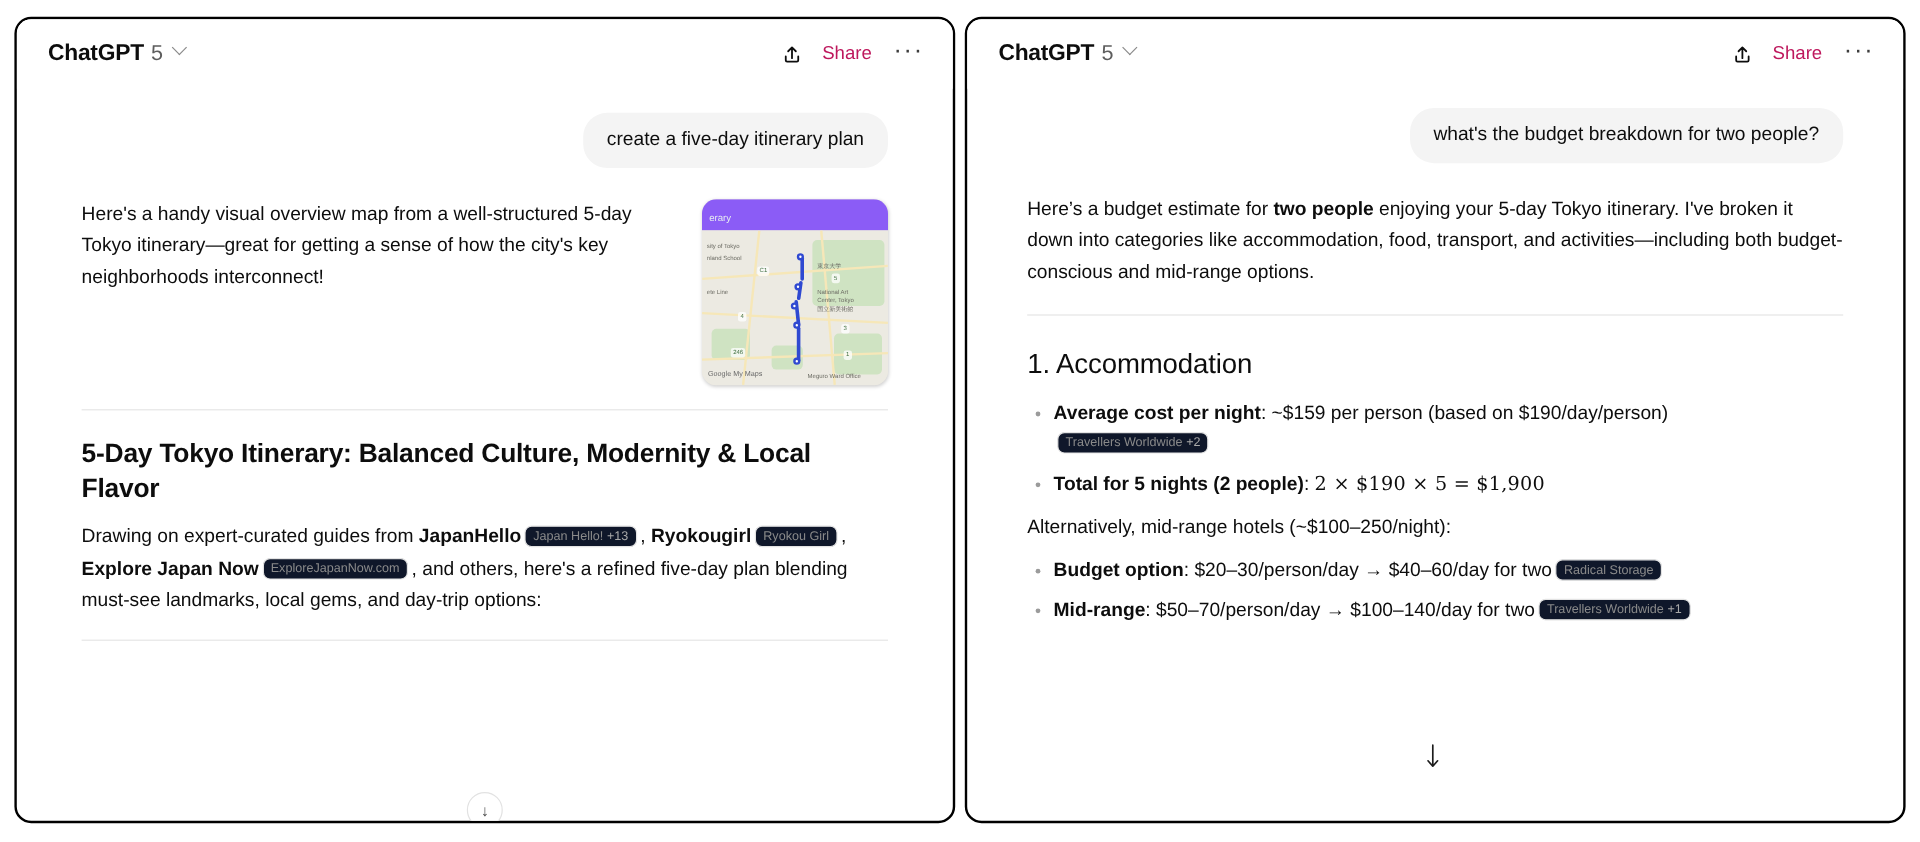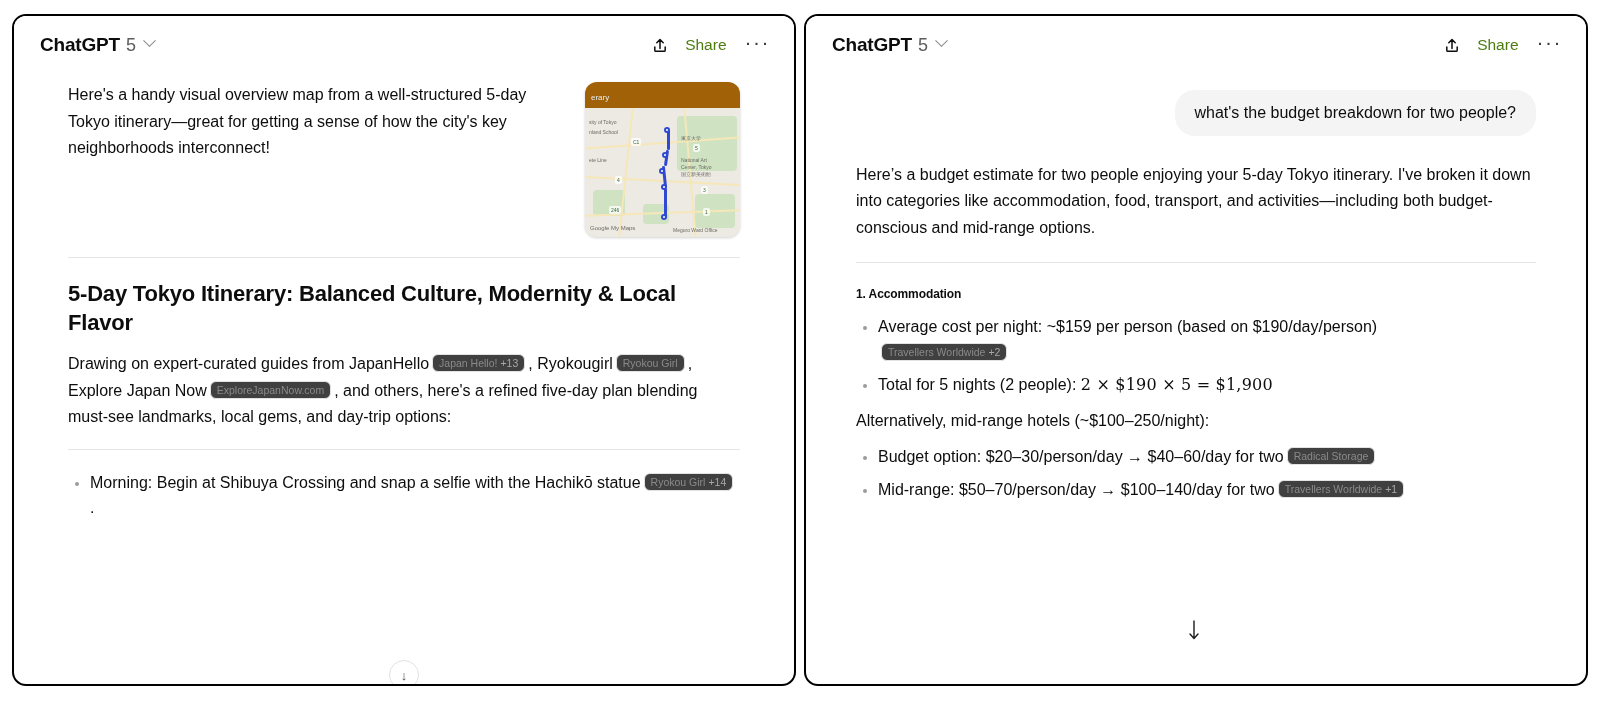--- a/index.html
+++ b/index.html
@@ -69,21 +69,21 @@
     margin-left: auto;
     display: flex;
     align-items: center;
     gap: 18px;
   }
   .share {
     display: flex;
     align-items: center;
     gap: 17px;
     font-size: 15.5px;
-    color: #4d7c0f;
+    color: #be185d;
     cursor: pointer;
   }
   .share svg { display: block; }
   .dots {
     font-size: 21px;
     letter-spacing: 1.5px;
     color: #3d3d3d;
     line-height: 10px;
     cursor: pointer;
     padding-bottom: 6px;
@@ -128,21 +128,21 @@
     width: 155px; height: 155px;
     border-radius: 12px;
     overflow: hidden;
     flex: 0 0 auto;
     position: relative;
     box-shadow: 0 1px 3px rgba(0,0,0,0.18);
     background: #eae6de;
   }
   .map-head {
     height: 26px;
-    background: #a16207;
+    background: #8b5cf6;
     color: #e7edf2;
     font-size: 8px;
     display: flex;
     align-items: flex-end;
     padding: 0 6px 3px 6px;
   }
   .map-body {
     position: absolute;
     top: 26px; left: 0; right: 0; bottom: 0;
     background: #eceae2;
@@ -200,45 +200,45 @@
   hr.sep.short { margin: 18px 0 20px 0; }
 
   h2.head {
     font-size: 22px;
     line-height: 1.3;
     font-weight: 700;
     margin: 0 0 14px 0;
     letter-spacing: -0.2px;
   }
   h3.subhead {
-    font-size: 12px;
-    font-weight: 700;
+    font-size: 23px;
+    font-weight: 400;
     margin: 18px 0 10px 0;
     letter-spacing: -0.1px;
   }
   h3.subhead.first { margin-top: 0; }
 
   ul.bullets {
     margin: 0 0 10px 0;
     padding-left: 22px;
   }
   ul.bullets li {
     margin: 0 0 7px 0;
     font-size: 16px;
     line-height: 1.6;
   }
   ul.bullets li::marker { color: #9b9b9b; font-size: 14px; }
 
-  b, strong { font-weight: 400; }
+  b, strong { font-weight: 700; }
 
   .cite {
     display: inline-block;
     border: 1px solid #e3e3e3;
     border-radius: 6px;
-    background: #404040;
+    background: #0f172a;
     color: #8a8a8a;
     font-size: 10.5px;
     line-height: 14px;
     padding: 1px 6px;
     margin: 0 3px;
     vertical-align: 2px;
     white-space: nowrap;
     cursor: pointer;
   }
   .cite .plus { color: #a8a8a8; margin-left: 3px; }
@@ -294,20 +294,23 @@
               </svg>
             </span>
             <span>Share</span>
           </div>
           <div class="dots">···</div>
         </div>
       </div>
 
       <div class="convo">
 
+        <div class="user-row">
+          <div class="user-bubble">create a five-day itinerary plan</div>
+        </div>
 
         <div class="assistant">
 
           <div class="intro-wrap">
             <div class="intro-text">
               <p class="para">Here's a handy visual overview map from a well-structured 5-day Tokyo itinerary—great for getting a sense of how the city's key neighborhoods interconnect!</p>
             </div>
 
             <div class="map-card">
               <div class="map-head">erary</div>
@@ -351,23 +354,20 @@
 
           <hr class="sep">
 
           <h2 class="head">5-Day Tokyo Itinerary: Balanced Culture, Modernity &amp; Local Flavor</h2>
 
           <p class="para"><span>Drawing on expert-curated guides from </span><b>JapanHello</b><span class="cite"><span>Japan Hello!</span><span class="plus">+13</span></span><span>, </span><b>Ryokougirl</b><span class="cite">Ryokou Girl</span><span>, </span><b>Explore Japan Now</b><span class="cite">ExploreJapanNow.com</span><span>, and others, here's a refined five-day plan blending must-see landmarks, local gems, and day-trip options:</span></p>
 
           <hr class="sep short">
 
 
-          <ul class="bullets">
-            <li><b>Morning</b><span>: Begin at </span><b>Shibuya Crossing</b><span> and snap a selfie with the </span><b>Hachikō statue</b><span class="cite"><span>Ryokou Girl</span><span class="plus">+14</span></span><span>.</span></li>
-          </ul>
 
         </div>
       </div>
 
       <div class="scroll-cue">↓</div>
 
     </div>
   </div>
 
   <div class="panel">

